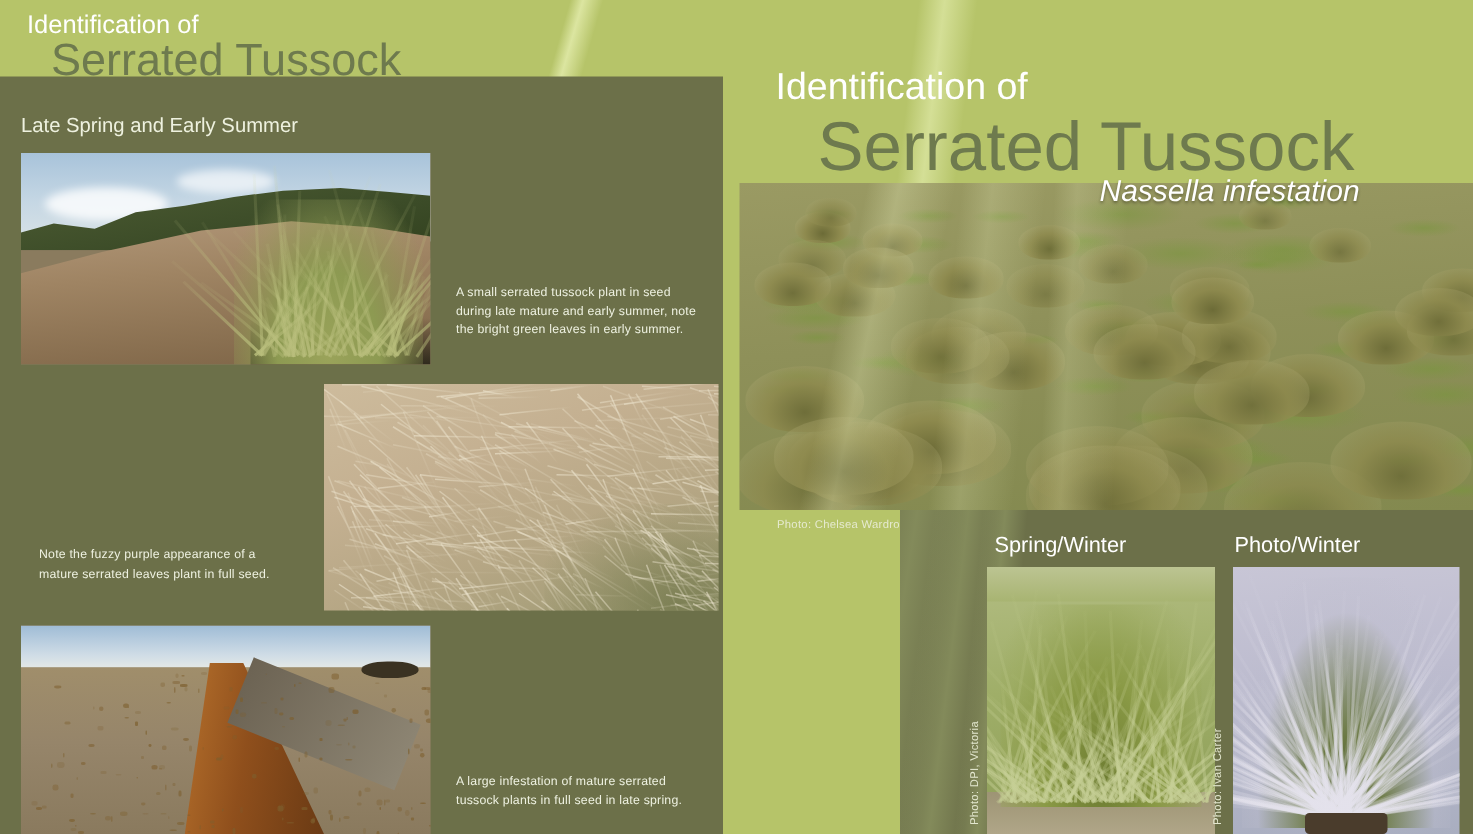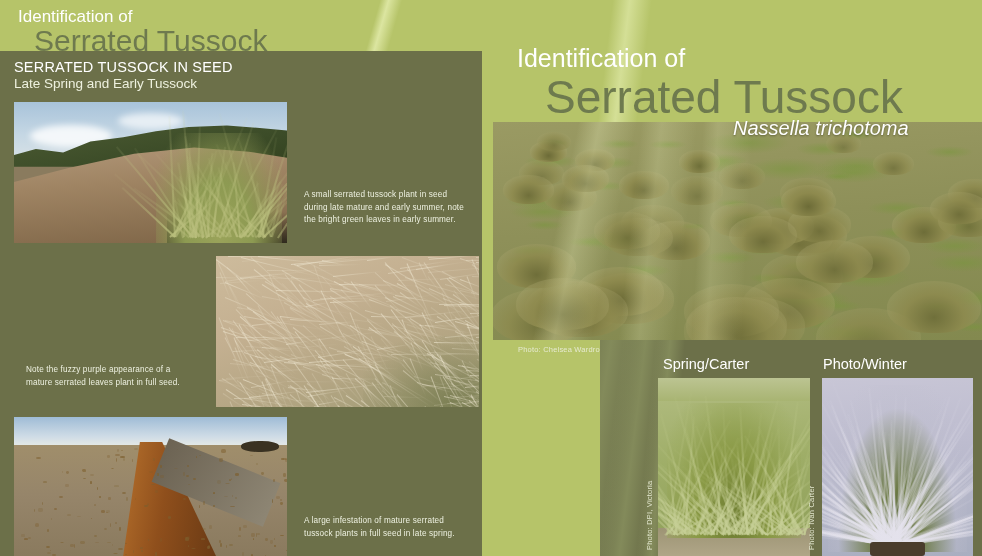--- a/index.html
+++ b/index.html
@@ -177,22 +177,21 @@
 </head>
 <body>
 
 <div class="bg-swoosh sw1"></div>
 <div class="bg-swoosh sw2"></div>
 
 <div class="hdr-left-small">Identification of</div>
 <div class="hdr-left-big">Serrated Tussock</div>
 
 <div class="left-panel">
-  <div class="lp-title">SERRATED TUSSOCK IN SEED</div>
-  <div class="lp-sub">Late Spring and Early Tussock</div>
+  <div class="lp-sub">Late Spring and Early Summer</div>
 </div>
 
 <div class="photo" id="photo1">
   <div class="sky"></div>
   <div class="cloud1"></div>
   <div class="cloud2"></div>
   <div class="trees"></div>
   <div class="hill"></div>
   <div class="dark"></div>
   <div class="grassmass"></div>
@@ -956,30 +955,30 @@
     <div class="tuss" style="left: 38.0199%; top: 13.0412%; width: 8.37112%; height: 10.4639%; opacity: 0.865851;"></div>
     <div class="tuss" style="left: 61.8828%; top: 54.0775%; width: 15.8323%; height: 19.7903%; opacity: 0.827091;"></div>
     <div class="tuss" style="left: 9.0429%; top: 4.66966%; width: 6.84903%; height: 8.56129%; opacity: 0.587237;"></div>
     <div class="tuss" style="left: 77.6641%; top: 13.7704%; width: 8.5037%; height: 10.6296%; opacity: 0.701092;"></div>
     <div class="tuss" style="left: 89.463%; top: 31.8957%; width: 11.7992%; height: 14.749%; opacity: 0.824794;"></div>
     <div class="tuss" style="left: 14.1809%; top: 19.9371%; width: 9.62492%; height: 12.0312%; opacity: 0.980848;"></div>
     <div class="tuss" style="left: 2.06956%; top: 24.5178%; width: 10.4578%; height: 13.0722%; opacity: 0.870106;"></div>
     <div class="tuss" style="left: 20.6126%; top: 41.2314%; width: 13.4966%; height: 16.8708%; opacity: 0.674083;"></div>
     <div class="ovl"></div>
   </div>
-<div class="latin">Nassella trichotoma</div>
+<div class="latin">Nassella infestation</div>
 <div class="credit-big">Photo: Chelsea Wardrope</div>
 
 <div class="lower-right">
   <div class="lr-sw" style="left:-40px; width:70px; transform:rotate(9deg);"></div>
   <div class="lr-sw" style="left:10px;  width:46px; transform:rotate(7deg);"></div>
   <div class="lr-sw" style="left:46px;  width:30px; transform:rotate(5deg);"></div>
 </div>
 
-<div class="season-label" id="lbl-ss">Spring/Carter</div>
+<div class="season-label" id="lbl-ss">Spring/Winter</div>
 <div class="season-label" id="lbl-aw">Photo/Winter</div>
 
 <div class="photo" id="photoSS">
   <div class="top"></div>
   <div class="soil"></div>
   <div class="clump"></div>
 <div class="bl" style="left: 42.3025%; height: 78.2263%; transform: rotate(-7.17942deg); opacity: 0.68536;"></div>
     <div class="bl" style="left: 55.4811%; height: 43.7456%; transform: rotate(-24.0805deg); opacity: 0.578867;"></div>
     <div class="bl" style="left: 68.2947%; height: 30.8914%; transform: rotate(-19.7194deg); opacity: 0.599831;"></div>
     <div class="bl" style="left: 23.9256%; height: 52.8188%; transform: rotate(21.5052deg); opacity: 0.698476;"></div>

